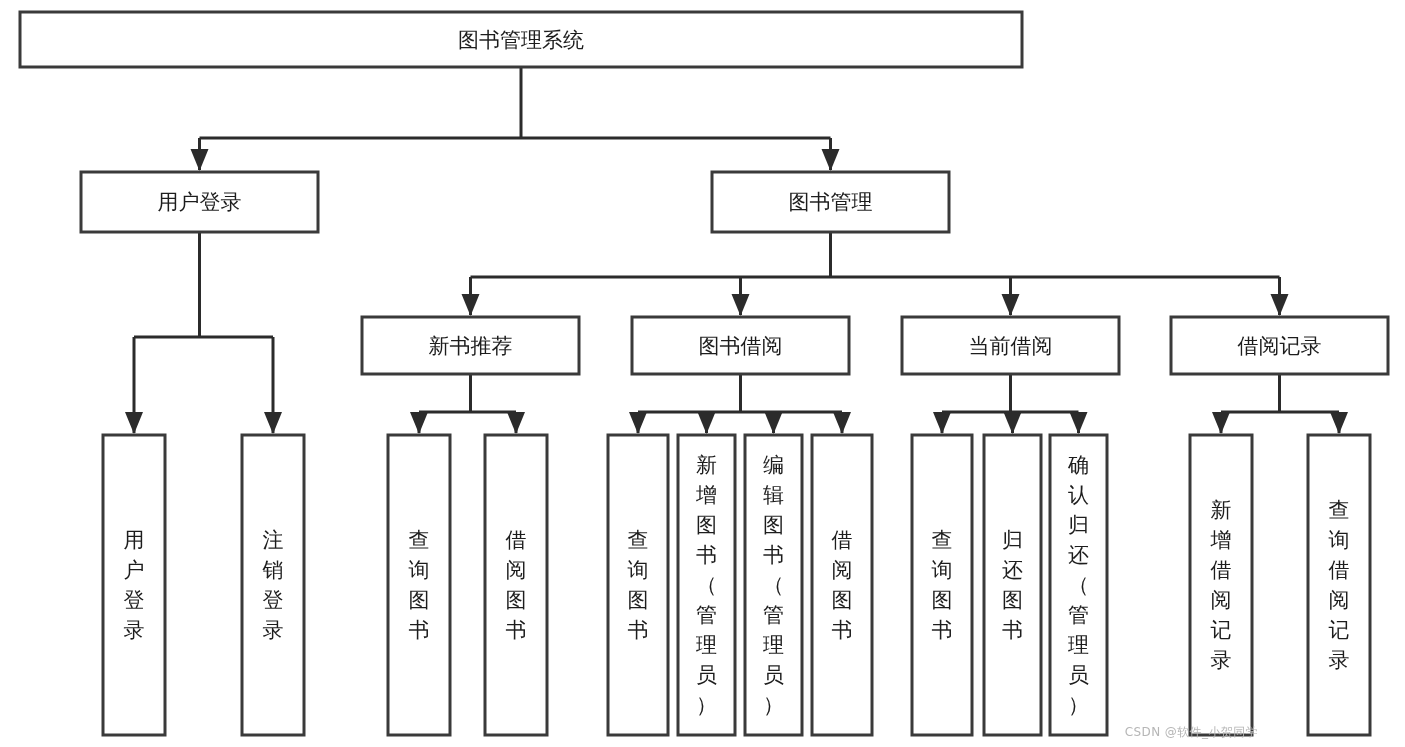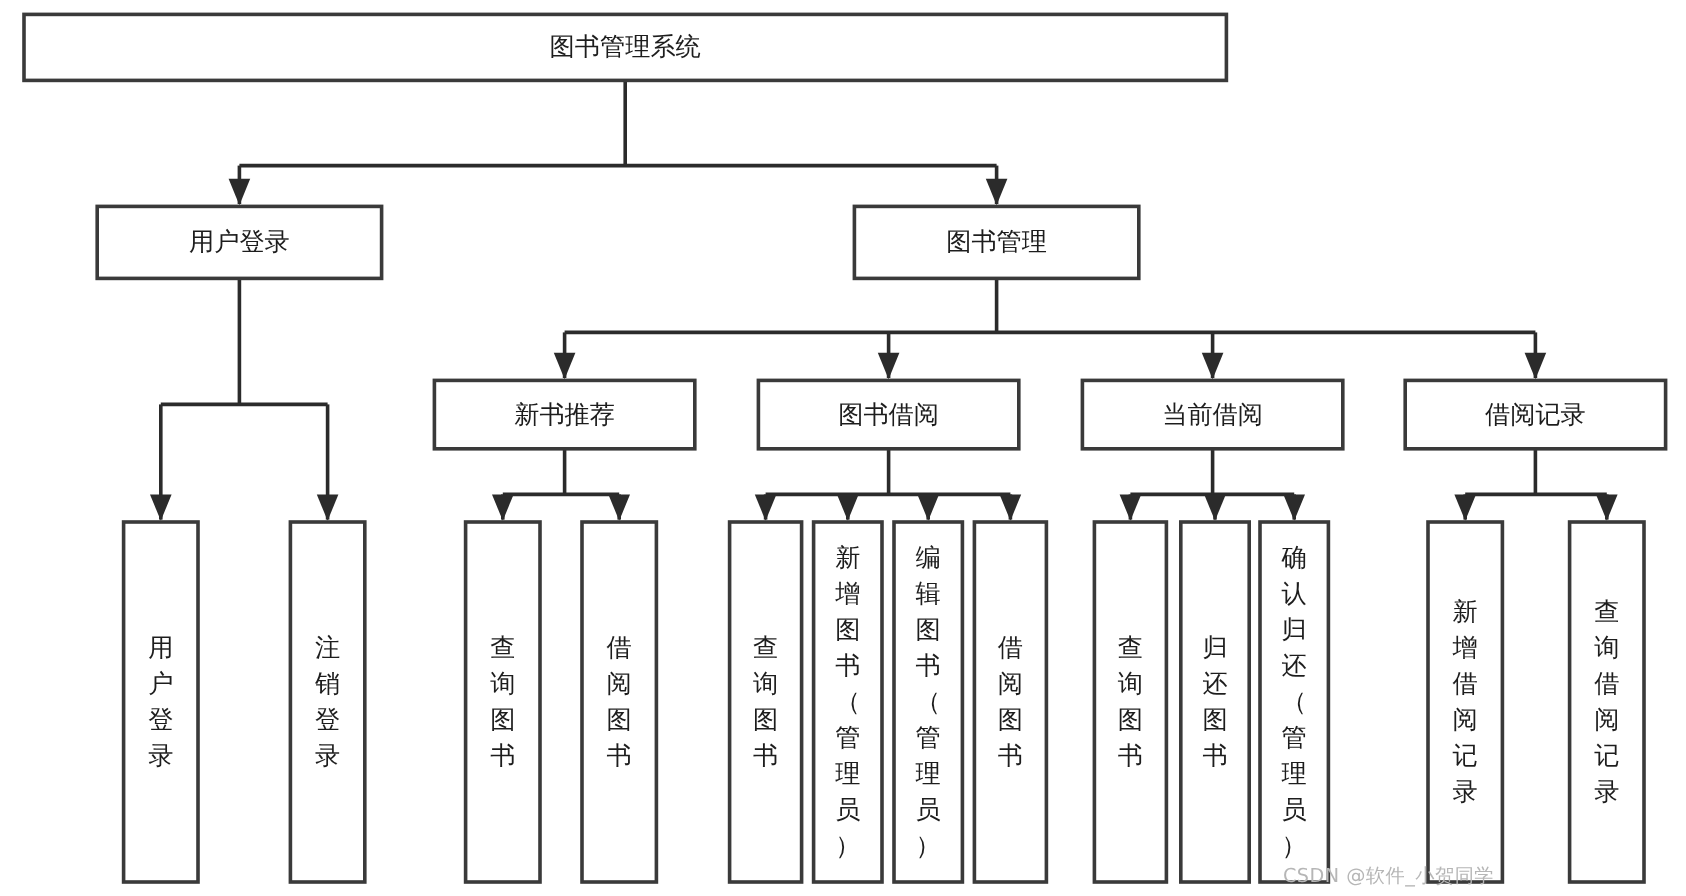--- a/index.html
+++ b/index.html
@@ -51,24 +51,24 @@
     stroke-width: 3;
     fill: none;
     stroke-linecap: butt;
   }
   .arrow-head {
     fill: #2b2b2b;
     stroke: none;
   }
   .watermark {
     position: absolute;
-    right: 16px;
+    right: 3px;
     bottom: 6px;
     font-family: "DejaVu Sans", "Liberation Sans", sans-serif;
-    font-size: 16px;
+    font-size: 12px;
     color: #b6b6b6;
     letter-spacing: 0.4px;
     white-space: nowrap;
     pointer-events: none;
   }
 </style>
 </head>
 <body>
 
 <div id="diagram-root">

